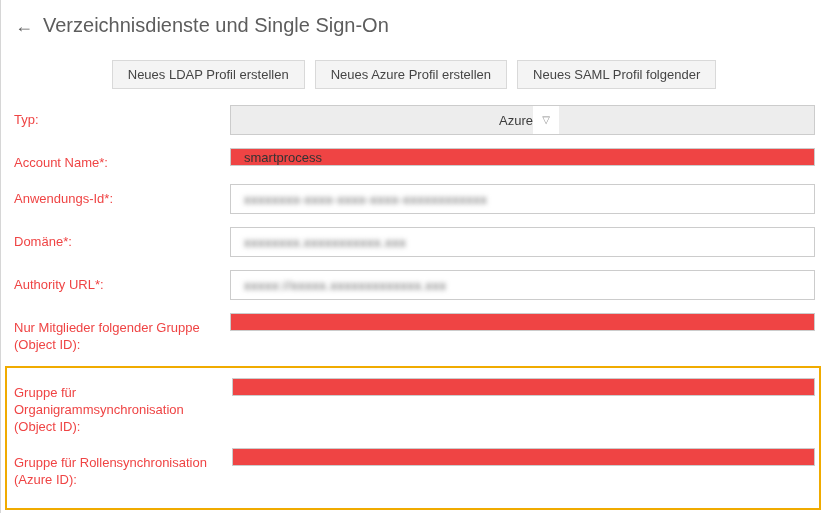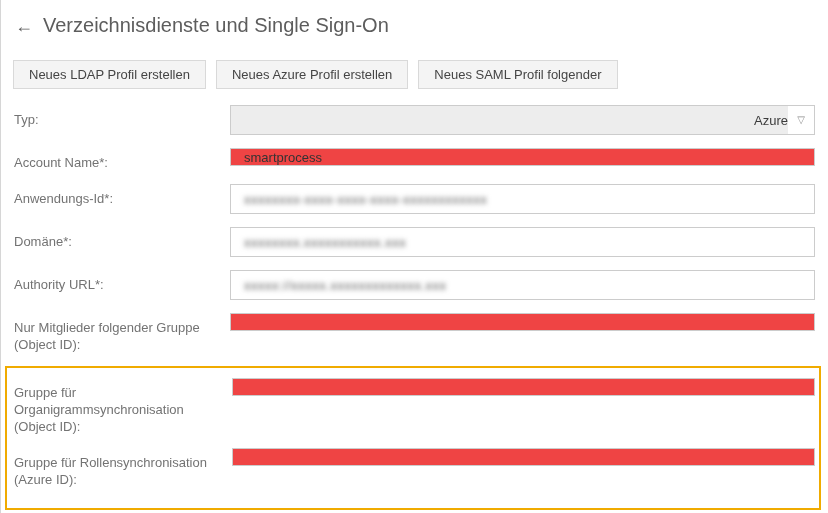--- a/index.html
+++ b/index.html
@@ -36,20 +36,21 @@
   }
   .page-title {
     font-size: 20px;
     color: #5d5d5d;
   }
   
   .toolbar {
     display: flex;
     gap: 10px;
     margin: 23px 13px 0 12px;
+    justify-content: center;
   }
   .toolbar button {
     height: 29px;
     padding: 0 15px;
     background: #f4f4f4;
     border: 1px solid #d9d9d9;
     color: #454545;
     font-family: "Liberation Sans", sans-serif;
     font-size: 13px;
     cursor: pointer;
@@ -60,21 +61,21 @@
     display: flex;
     align-items: flex-start;
     margin-bottom: 13px;
   }
   .row .label {
     flex: 0 0 216px;
     width: 216px;
     padding-top: 6px;
     padding-right: 10px;
     line-height: 17px;
-    color: #737373;
+    color: #ef4444;
   }
   .row .field { flex: 1; min-width: 0; }
   input.text {
     width: 100%;
     height: 18px;
     border: 1px solid var(--input-border);
     background: #ef4444;
     padding: 0 13px;
     font-family: "Liberation Sans", sans-serif;
     font-size: 13px;
@@ -98,21 +99,21 @@
     letter-spacing: 0.5px;
   }
   
   .select-box {
     width: 100%;
     height: 30px;
     border: 1px solid var(--input-border);
     background: var(--select-bg);
     display: flex;
     align-items: center;
-    justify-content: flex-end;
+    justify-content: center;
     cursor: default;
   }
   .select-value { padding-left: 13px; color: #3c3c3c; }
   .select-cap {
     width: 26px;
     height: 100%;
     background: #ffffff;
     display: flex;
     align-items: center;
     justify-content: center;

